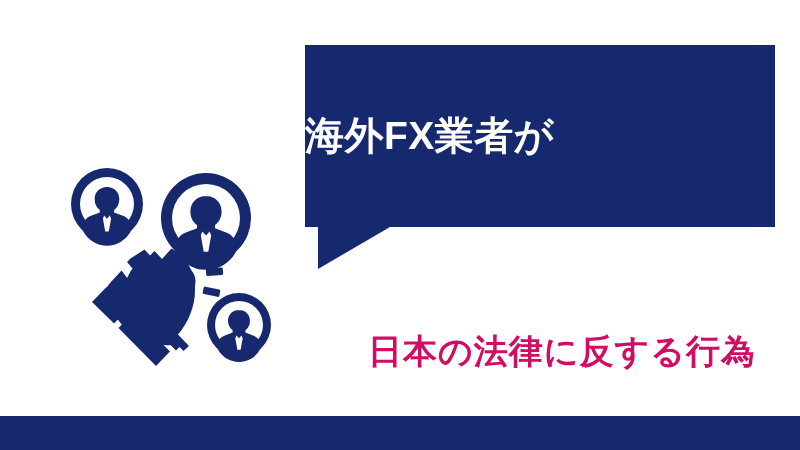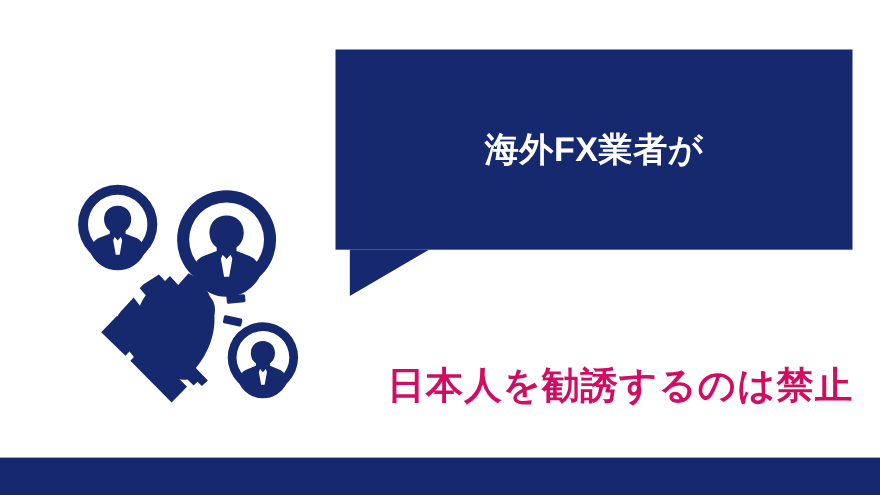--- a/index.html
+++ b/index.html
@@ -47,26 +47,26 @@
     border-right: 72px solid transparent;
   }
   #bubble-text {
     position: absolute;
     left: 0;
     top: 0;
     width: 100%;
     height: 100%;
     display: flex;
     flex-direction: column;
-    align-items: center;
+    align-items: flex-start;
     justify-content: center;
     gap: 8px;
     color: #ffffff;
     font-weight: bold;
-    font-size: 31px;
+    font-size: 39px;
     line-height: 1.28;
     letter-spacing: 0.5px;
     white-space: nowrap;
   }
 
   
   #sub-headline {
     position: absolute;
     left: 352px;
     top: 331px;
@@ -197,17 +197,17 @@
     </svg>
   </div>
 
   <div id="speech-bubble">
     <div id="bubble-text">
       <span>海外FX業者が</span>
     </div>
   </div>
   <div id="speech-bubble-tail"></div>
 
-  <div id="sub-headline">日本人を勧誘するのは禁止</div>
+  <div id="sub-headline">日本の法律に反する行為</div>
 
   <div id="bottom-bar"></div>
 
 </div>
 
 </body></html>

